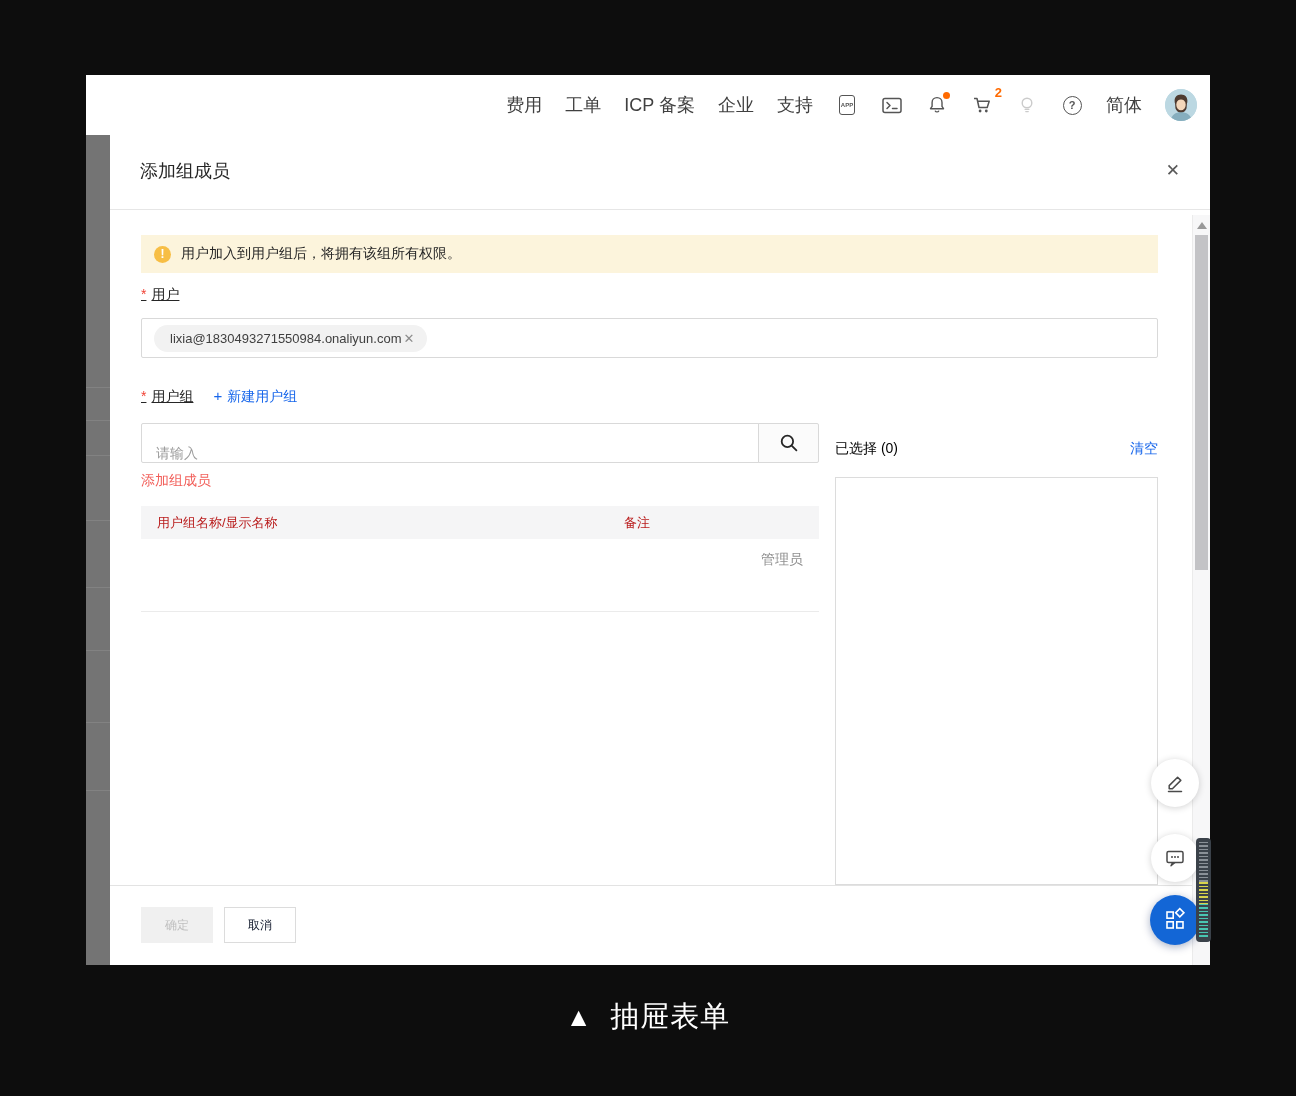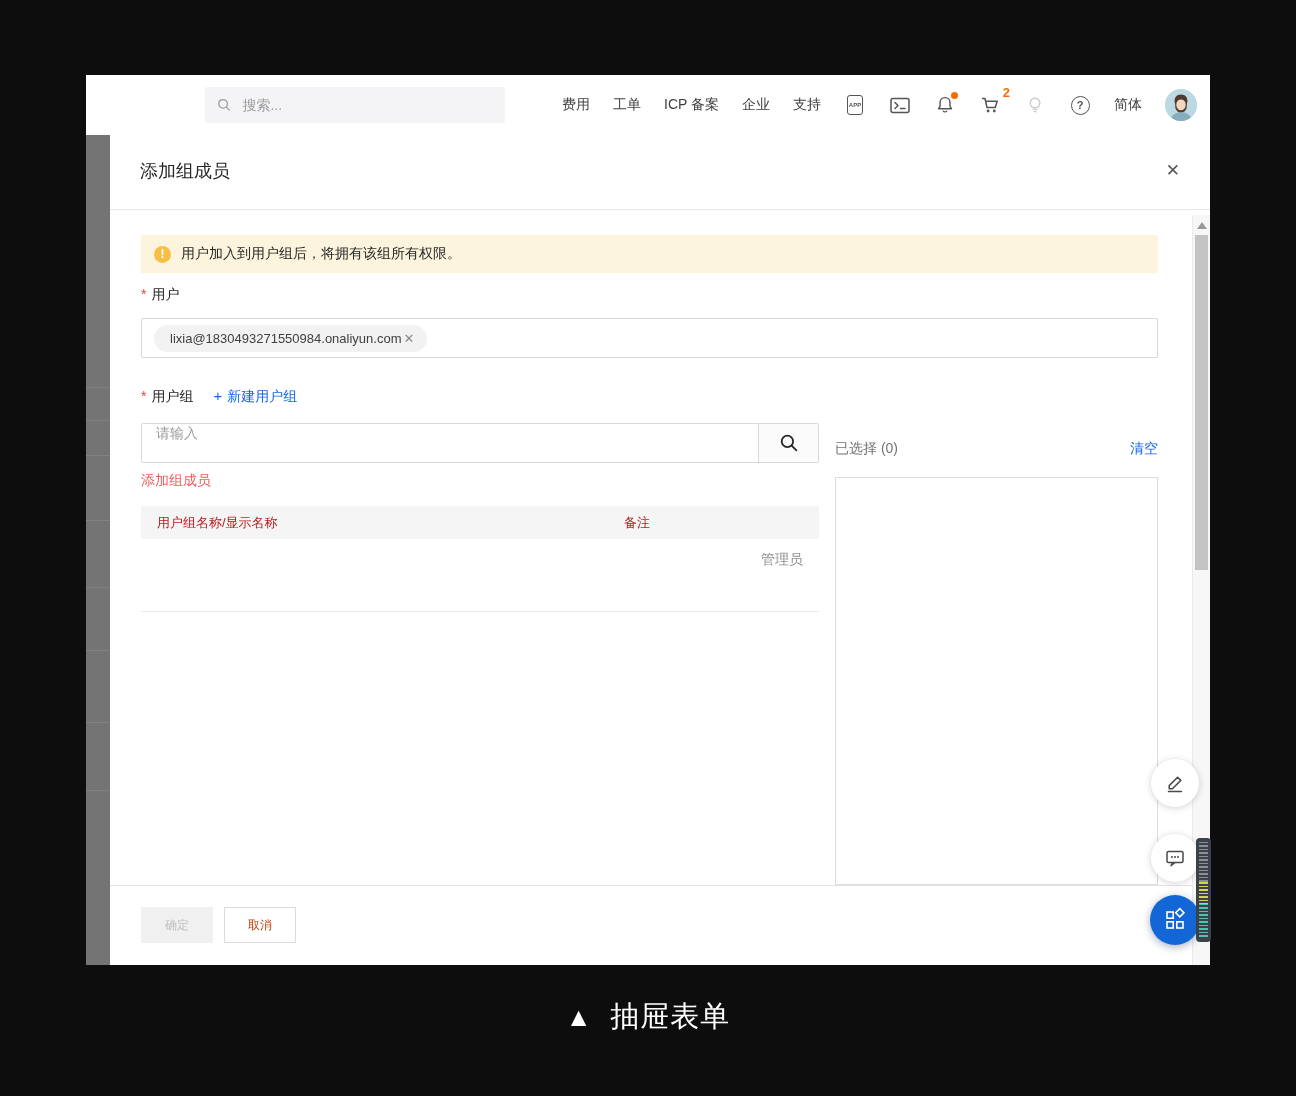--- a/index.html
+++ b/index.html
@@ -6,21 +6,21 @@
   body{width:1296px;height:1096px;background:#0D0D0D;font-family:"Liberation Sans","DejaVu Sans",sans-serif;}
   .page{position:relative;width:1296px;height:1096px;background:#0D0D0D;overflow:hidden;}
   .window{position:absolute;left:86px;top:75px;width:1124px;height:890px;background:#ffffff;}
 
   
   .topbar{position:absolute;left:0;top:0;width:100%;height:60px;background:#fff;}
   .tb-search{position:absolute;left:119px;top:12px;width:300px;height:36px;background:#F4F4F6;border-radius:2px;display:flex;align-items:center;gap:9px;padding:0 12px;box-sizing:border-box;}
   .tb-search input{border:none;background:transparent;outline:none;font-size:14px;color:#666;width:100%;font-family:inherit;}
   .tb-search input::placeholder{color:#9C9C9C;}
   .tb-right{position:absolute;right:13px;top:0;height:60px;display:flex;align-items:center;gap:23px;}
-  .tb-link{font-size:14px;color:#404040;white-space:nowrap;cursor:pointer;}
+  .tb-link{font-size:18px;color:#404040;white-space:nowrap;cursor:pointer;}
   .tb-ic{position:relative;width:22px;height:22px;display:flex;align-items:center;justify-content:center;cursor:pointer;}
   .badge{position:absolute;top:-9px;right:-9px;color:#FF6A00;font-size:13px;font-weight:bold;}
   .dot{position:absolute;top:-2px;right:-2px;width:7px;height:7px;border-radius:50%;background:#FF6A00;}
   .icon-box{border:1.5px solid #555;border-radius:3px;display:flex;align-items:center;justify-content:center;}
   .app-box{width:14px;height:18px;border-radius:3px;font-size:6px;font-weight:bold;color:#555;letter-spacing:0;}
   .help-circle{width:17px;height:17px;border:1.5px solid #555;border-radius:50%;font-size:11px;font-weight:bold;color:#555;display:flex;align-items:center;justify-content:center;}
   .avatar{width:32px;height:32px;border-radius:50%;overflow:hidden;background:#BCD8E2;cursor:pointer;}
 
   
   .dim-strip{position:absolute;left:0;top:60px;width:24px;height:830px;background:#747474;overflow:hidden;}
@@ -30,55 +30,55 @@
   
   .drawer{position:absolute;left:24px;top:60px;width:1100px;height:830px;background:#fff;}
   .d-header{position:absolute;top:0;left:0;right:0;height:75px;border-bottom:1px solid #E6E6E6;box-sizing:border-box;}
   .d-title{position:absolute;left:30px;top:24px;font-size:18px;color:#262626;}
   .d-close{position:absolute;right:30px;top:27px;font-size:17px;color:#595959;cursor:pointer;line-height:1;}
 
   .alert{position:absolute;left:31px;top:100px;width:1017px;height:38px;background:#FCF4DC;display:flex;align-items:center;gap:10px;padding:0 13px;box-sizing:border-box;}
   .alert-ic{width:17px;height:17px;min-width:17px;border-radius:50%;background:#F7BE45;color:#fff;font-size:12px;font-weight:bold;display:flex;align-items:center;justify-content:center;line-height:1;}
   .alert-text{font-size:14px;color:#262626;}
 
-  .field-label{position:absolute;font-size:14px;color:#262626;}
+  .field-label{position:absolute;font-size:14px;color:#262626;text-decoration:underline;}
   .req{color:#F04134;margin-right:5px;font-size:14px;}
   .lbl-user{left:31px;top:151px;}
   .user-input{position:absolute;left:31px;top:183px;width:1017px;height:40px;border:1px solid #D9D9D9;border-radius:2px;box-sizing:border-box;display:flex;align-items:center;background:#fff;}
   .tag{background:#F2F2F2;border-radius:14px;height:27px;display:flex;align-items:center;gap:2px;padding:0 13px 0 16px;font-size:13px;color:#404040;margin-left:12px;}
   .tag-x{color:#8C8C8C;font-size:13px;cursor:pointer;line-height:1;}
 
   .group-row{position:absolute;left:31px;top:252px;display:flex;align-items:center;gap:20px;}
   .link{color:#1766EB;font-size:14px;cursor:pointer;}
   .plus{margin-right:5px;font-size:15px;}
 
   .search-wrap{position:absolute;left:31px;top:288px;width:678px;height:40px;}
-  .group-search{position:absolute;left:0;top:0;width:618px;height:40px;border:1px solid #D9D9D9;border-radius:2px 0 0 2px;box-sizing:border-box;padding:0 12px;display:flex;align-items:flex-start;}
+  .group-search{position:absolute;left:0;top:0;width:618px;height:40px;border:1px solid #D9D9D9;border-radius:2px 0 0 2px;box-sizing:border-box;padding:0 12px;display:flex;align-items:flex-end;}
   .group-search input{border:none;outline:none;background:transparent;font-size:14px;color:#666;width:100%;font-family:inherit;}
   .group-search input::placeholder{color:#9C9C9C;}
   .search-btn{position:absolute;right:0;top:0;width:61px;height:40px;border:1px solid #D9D9D9;border-left:1px solid #D9D9D9;background:#FBFBFB;box-sizing:border-box;display:flex;align-items:center;justify-content:center;cursor:pointer;border-radius:0 2px 2px 0;}
 
   .error-text{position:absolute;left:31px;top:337px;font-size:14px;color:#F25F5A;}
 
   .gtable{position:absolute;left:31px;top:371px;width:678px;}
   .gt-head{height:33px;background:#F5F5F6;display:flex;align-items:center;font-size:13px;color:#b91c1c;}
   .gt-c1{padding-left:16px;width:483px;box-sizing:border-box;}
   .gt-c2{width:179px;}
   .gt-row{height:73px;border-bottom:1px solid #EBEBEB;padding:12px 16px 0 16px;box-sizing:border-box;cursor:default;}
   .gt-name{font-size:14px;color:#C2C2C2;margin-top:2px;}
   .gt-display{font-size:14px;color:#8F8F8F;margin-top:0;text-align:right;}
 
   .sel-head{position:absolute;left:725px;top:305px;width:323px;display:flex;justify-content:space-between;align-items:center;}
-  .sel-label{font-size:14px;color:#737373;}
+  .sel-label{font-size:14px;color:#000000;}
   .sel-box{position:absolute;left:725px;top:342px;width:323px;height:408px;border:1px solid #DCDCDC;box-sizing:border-box;background:#fff;}
 
   .footer-line{position:absolute;left:0;top:750px;width:100%;height:1px;background:#E3E3E3;}
   .btn{position:absolute;top:772px;width:72px;height:36px;font-size:12px;display:flex;align-items:center;justify-content:center;box-sizing:border-box;cursor:pointer;font-family:inherit;}
   .btn-ok{left:31px;background:#F0F0F0;color:#BFBFBF;border:1px solid #F0F0F0;cursor:not-allowed;}
-  .btn-cancel{left:114px;background:#fff;color:#c2410c;border:1px solid #DCDCDC;}
+  .btn-cancel{left:114px;background:#fff;color:#0f172a;border:1px solid #DCDCDC;}
 
   
   .scrollbar{position:absolute;left:1082px;top:80px;width:18px;height:750px;background:#F7F7F8;border-left:1px solid #EBEBEB;box-sizing:border-box;}
   .sb-up{width:0;height:0;border-left:5px solid transparent;border-right:5px solid transparent;border-bottom:7px solid #999;margin:7px auto 0 auto;}
   .sb-thumb{position:absolute;left:2px;top:20px;width:13px;height:335px;background:#C3C3C6;cursor:grab;}
 
   
   .fab{position:absolute;width:48px;height:48px;border-radius:50%;background:#fff;box-shadow:0 1px 7px rgba(0,0,0,0.18);display:flex;align-items:center;justify-content:center;cursor:pointer;z-index:40;}
   .fab-edit{left:1151px;top:759px;}
   .fab-chat{left:1151px;top:834px;}
@@ -95,27 +95,20 @@
   .cap-text{font-size:29px;letter-spacing:1px;}
 </style>
 </head>
 <body>
 
 <div class="page">
 
   <div class="window">
 
     <div class="topbar">
-      <div class="tb-search">
-        <svg width="16" height="16" viewBox="0 0 16 16">
-          <circle cx="6.7" cy="6.7" r="4.8" fill="none" stroke="#9B9B9B" stroke-width="1.4"></circle>
-          <path d="M10.4 10.4 L14 14" stroke="#9B9B9B" stroke-width="1.4"></path>
-        </svg>
-        <input type="text" placeholder="搜索..." style="">
-      </div>
 
       <div class="tb-right">
         <span class="tb-link">费用</span>
         <span class="tb-link">工单</span>
         <span class="tb-link">ICP 备案</span>
         <span class="tb-link">企业</span>
         <span class="tb-link">支持</span>
 
         <span class="tb-ic">
           <span class="icon-box app-box">APP</span>

